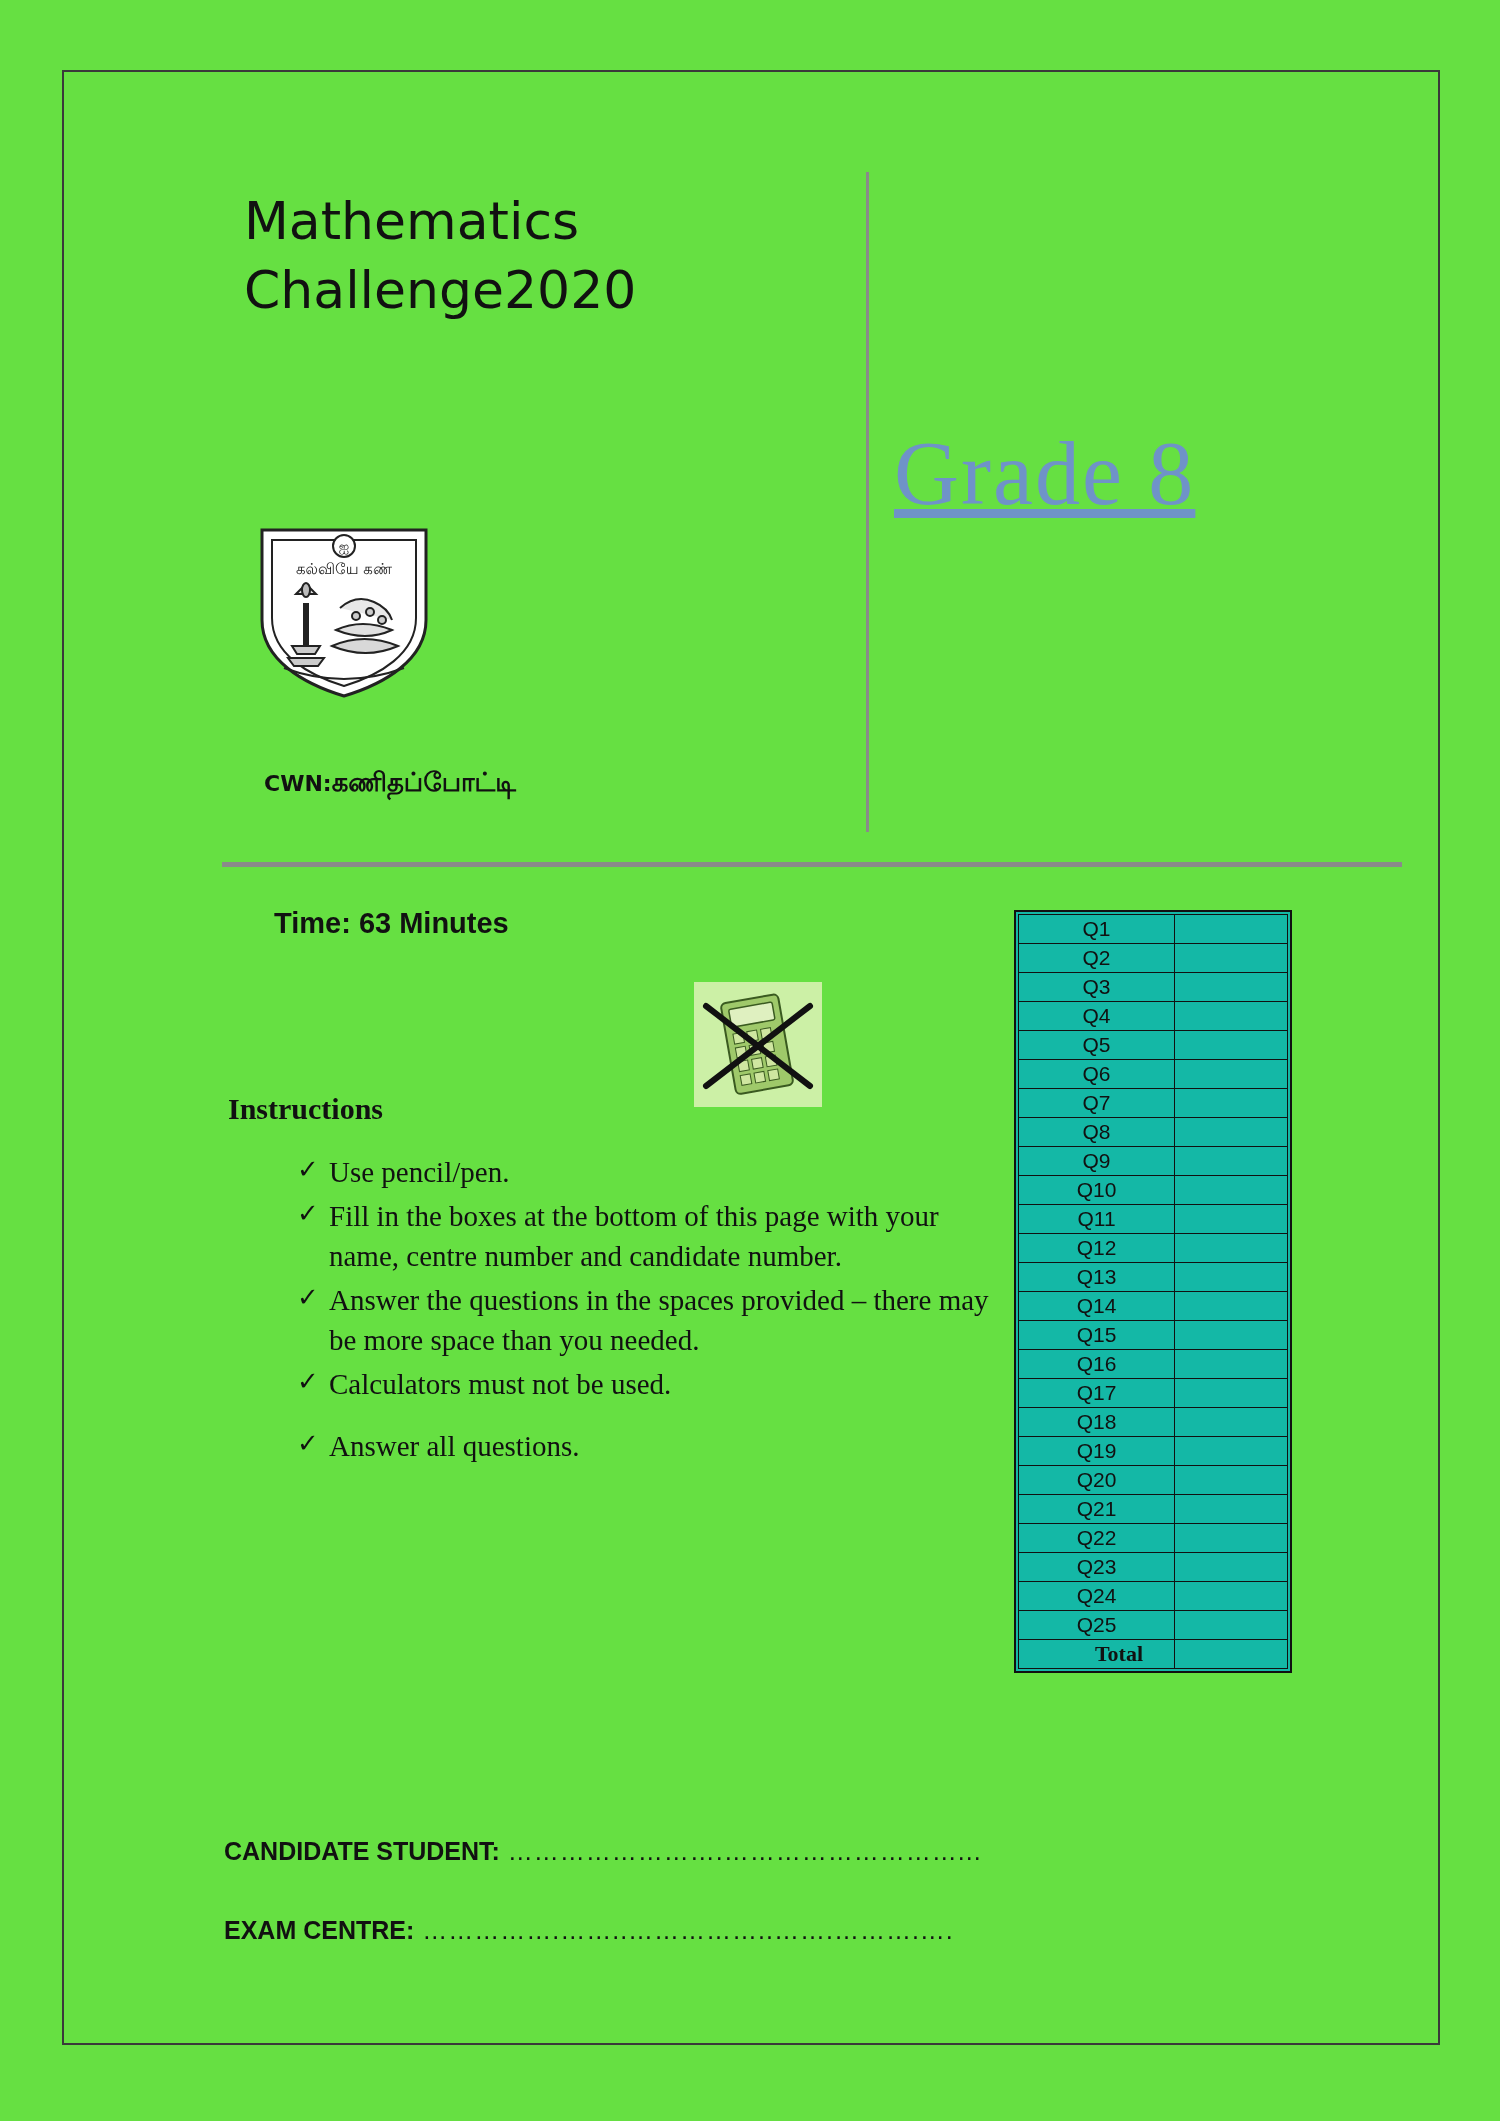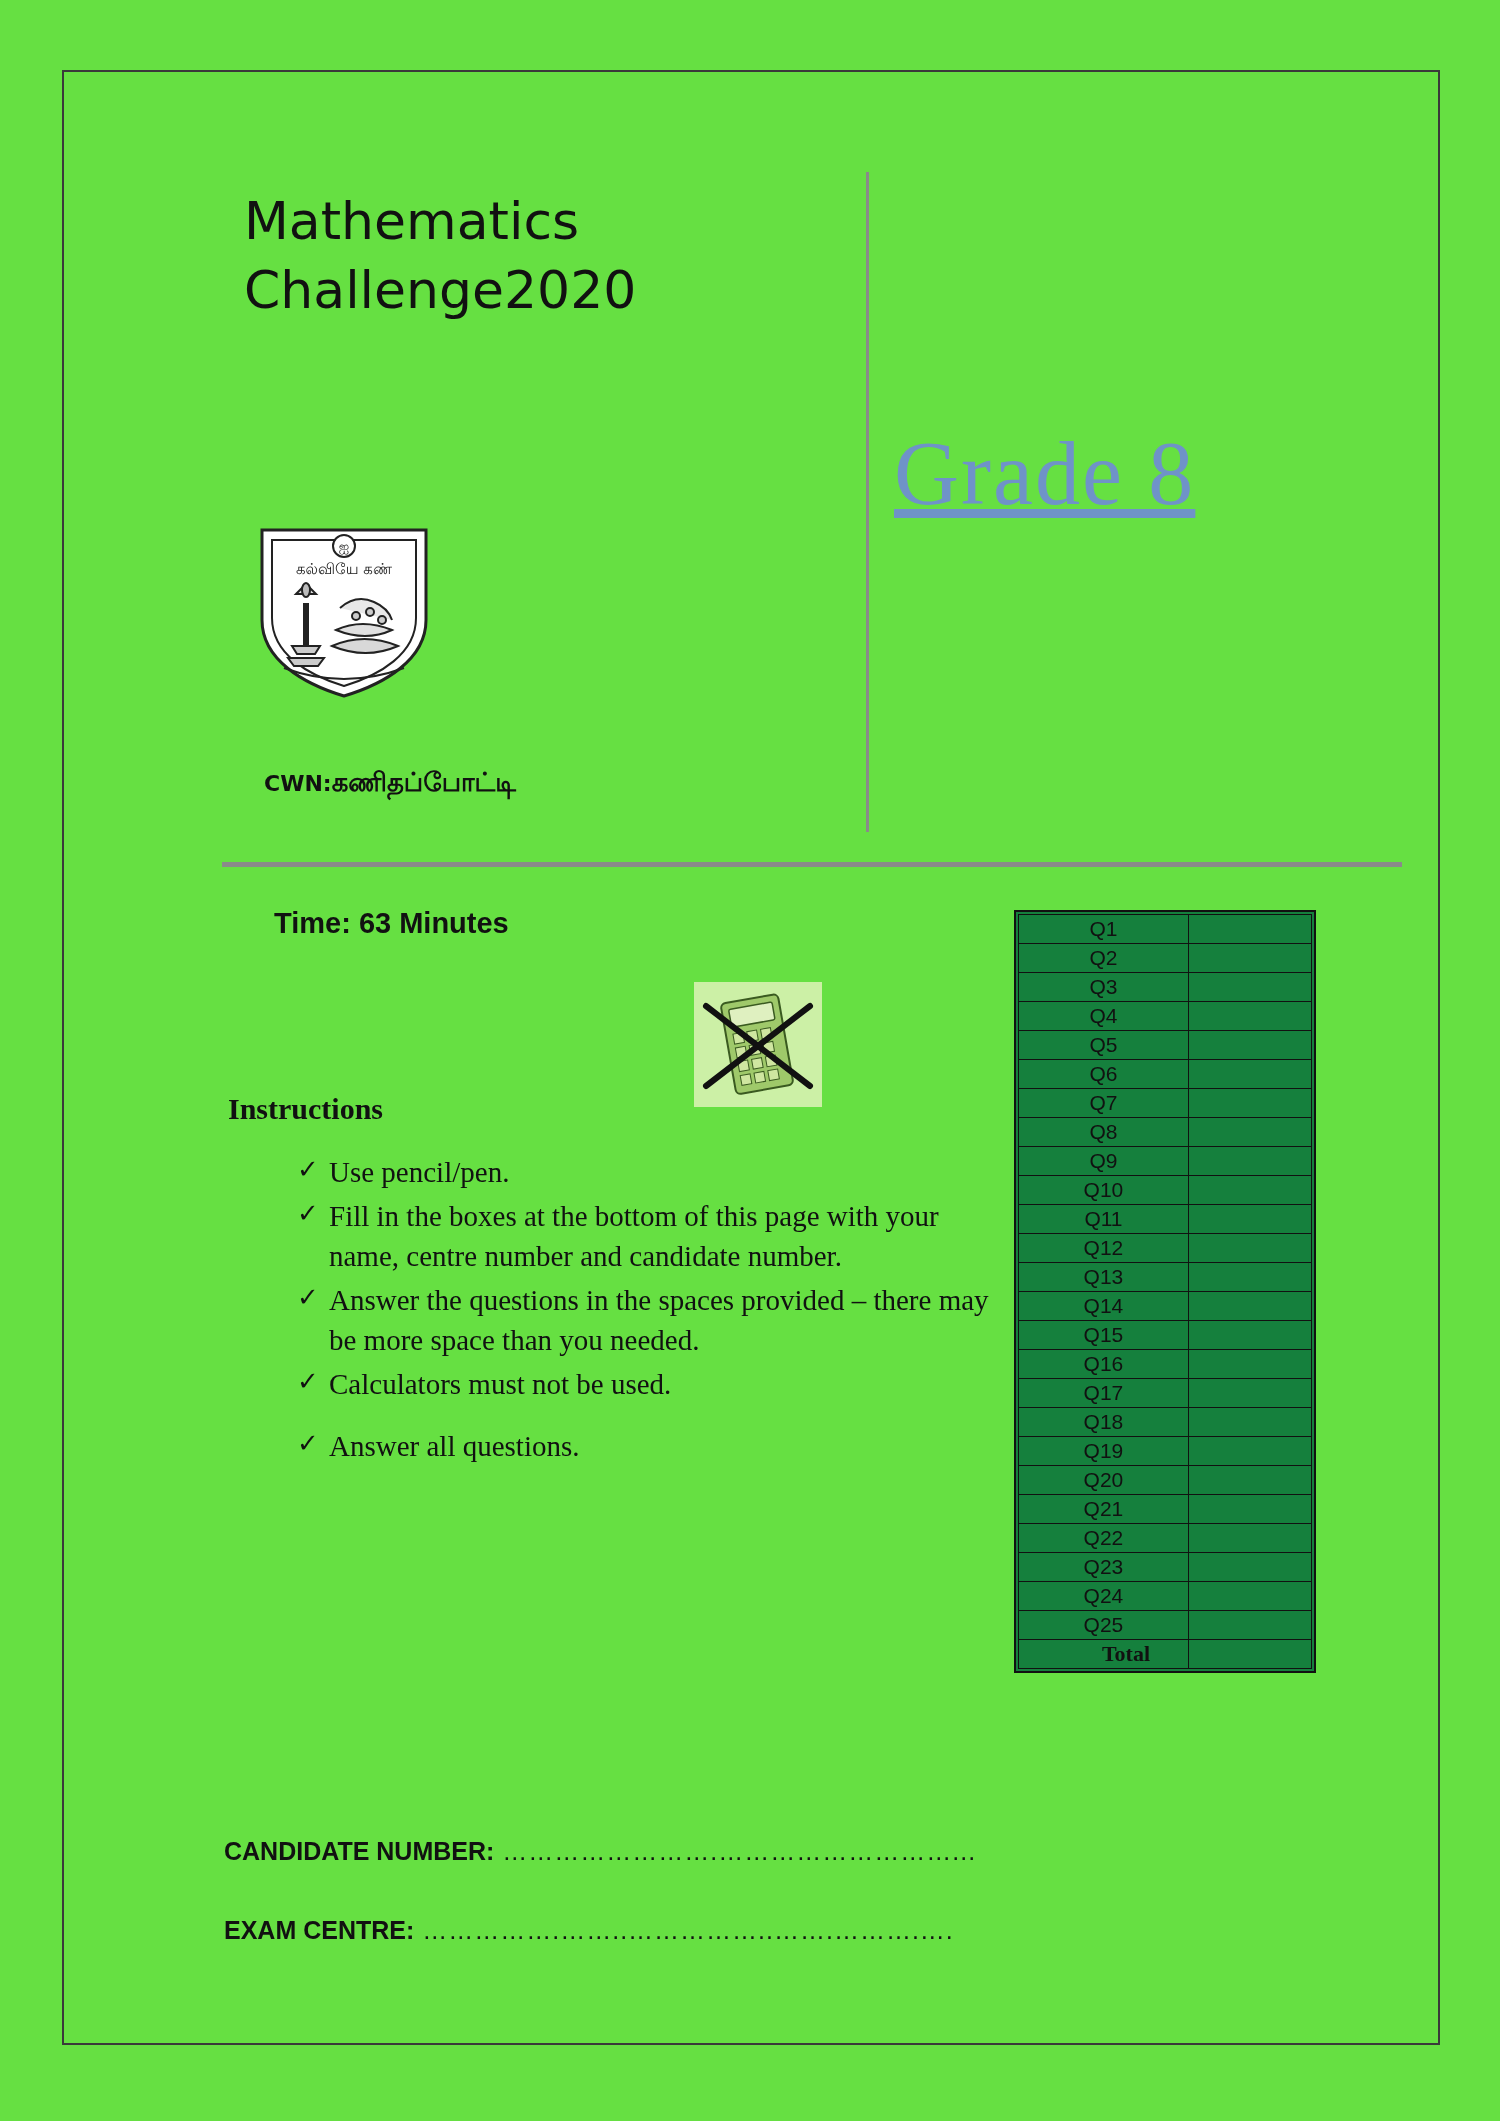--- a/index.html
+++ b/index.html
@@ -155,24 +155,24 @@
     height: 125px;
     background: #ccf0a6;
   }
   .calc svg { display: block; }
 
   
   .answer-table {
     position: absolute;
     left: 950px;
     top: 838px;
-    width: 302px;
+    width: 278px;
     border: 2px solid #111;
     box-sizing: border-box;
-    background: #15803d;
+    background: #14b8a6;
     padding: 2px;
   }
   .answer-table table {
     border-collapse: collapse;
     width: 100%;
   }
   .answer-table td {
     border: 1px solid #111;
     height: 28px;
     font-family: "Liberation Sans", sans-serif;
@@ -420,20 +420,20 @@
         <tr class="total">
             <td class="q">Total</td>
             <td class="mark"></td>
           </tr>
       </tbody>
     </table>
   </div>
 
   <div class="fields">
     <div class="field">
-      <span>CANDIDATE NUMBER:</span><span class="dots"> …………………….………………………...</span>
+      <span>CANDIDATE STUDENT:</span><span class="dots"> …………………….………………………...</span>
     </div>
     <div class="field">
       <span>EXAM CENTRE:</span><span class="dots"> …………….……..……………..…….……….….</span>
     </div>
   </div>
 
 </div>
 
 </body></html>

